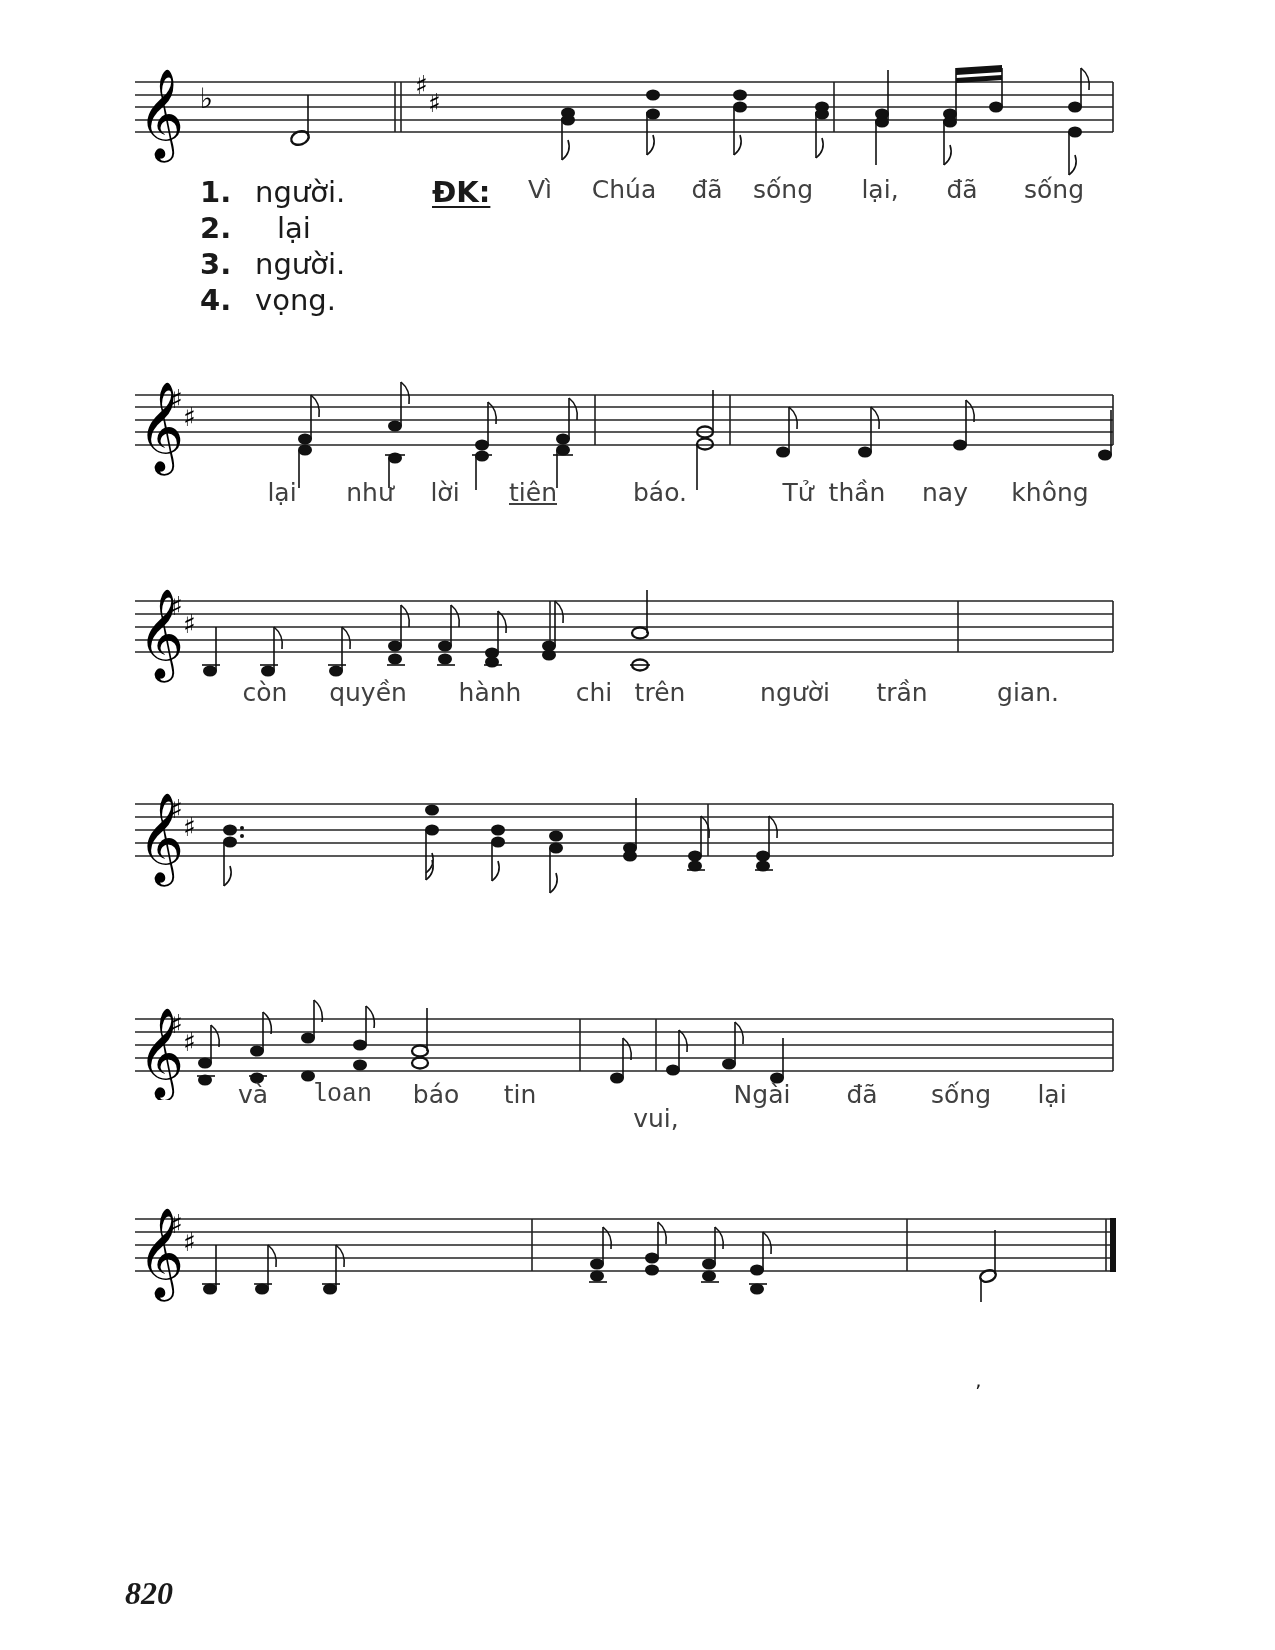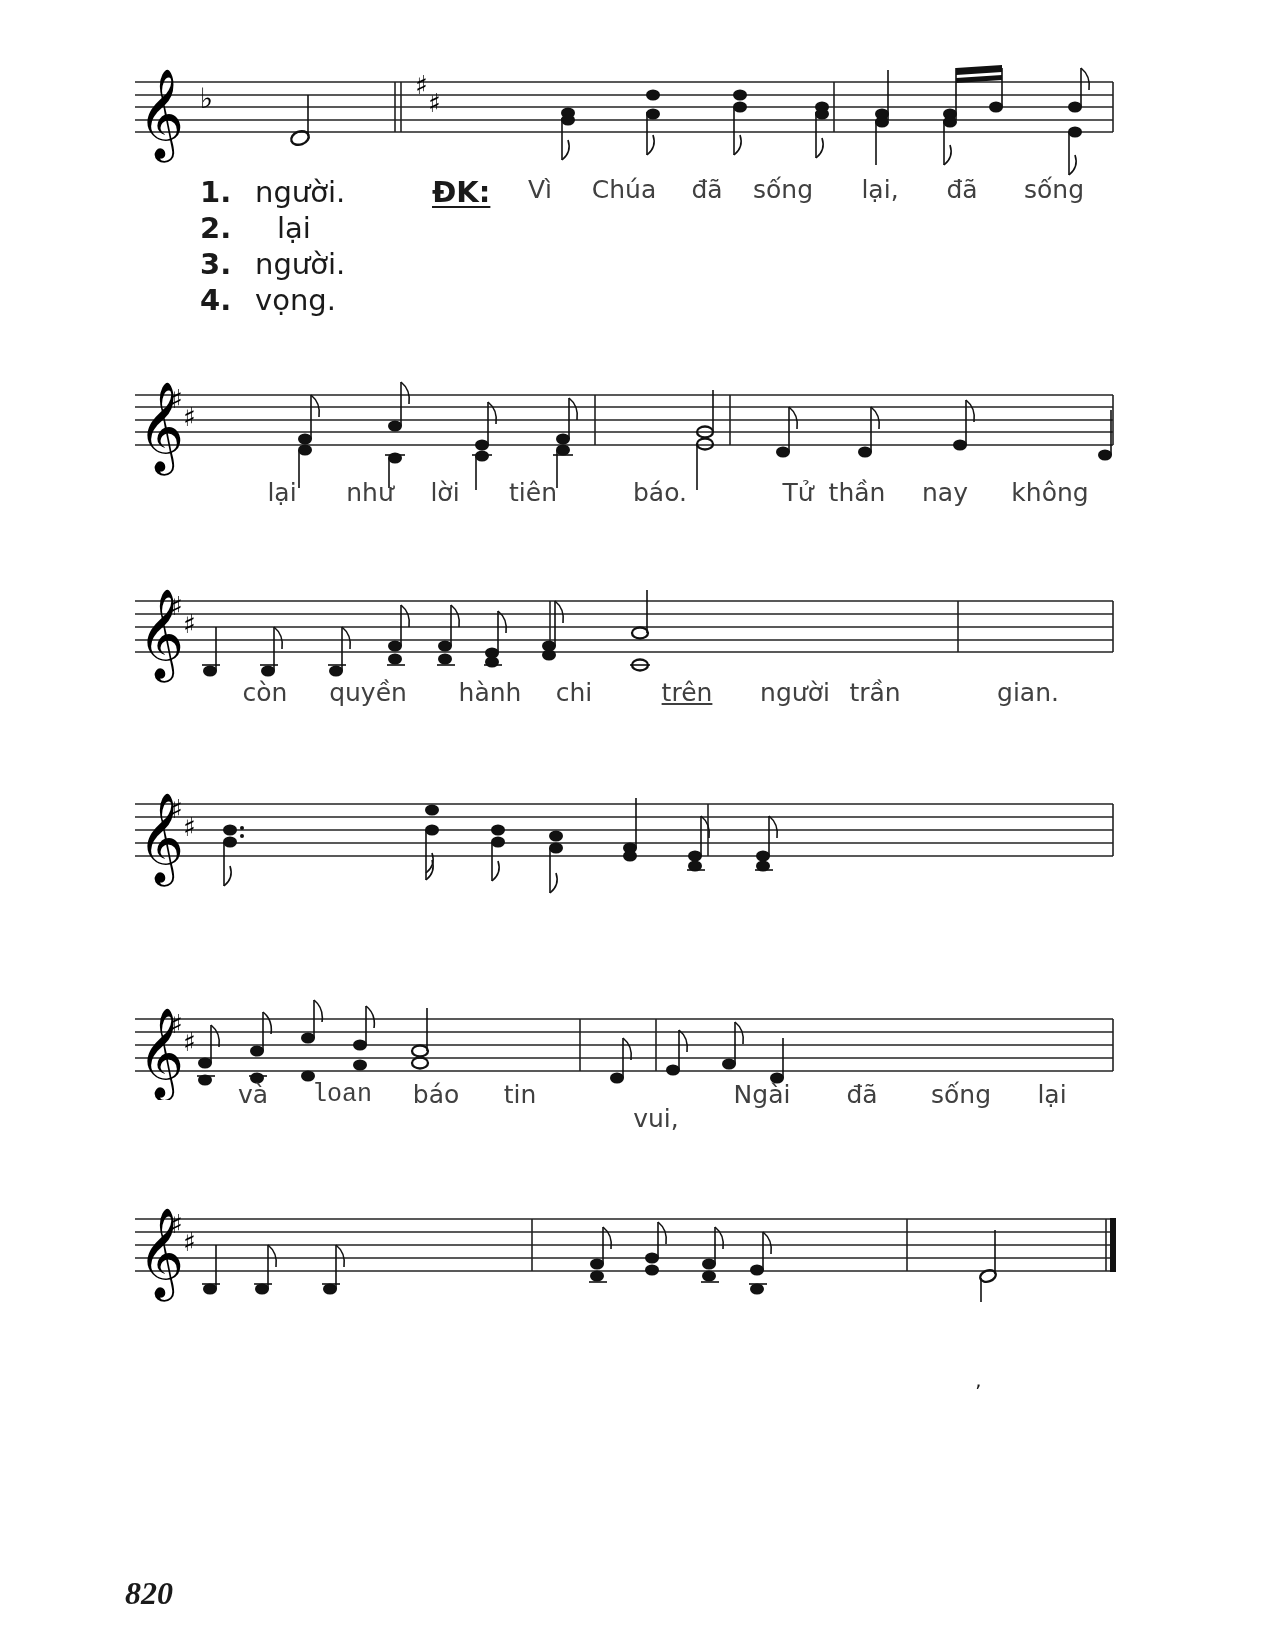--- a/index.html
+++ b/index.html
@@ -157,21 +157,21 @@
       <line x1="981" y1="115" x2="981" y2="70"></line>
       <line x1="342" y1="115" x2="362" y2="115"></line>
         <line x1="423" y1="115" x2="443" y2="115"></line>
         <line x1="255" y1="115" x2="275" y2="115"></line>
     </g>
   </svg>
   <div class="lyrics" style="top:138px;">
     <span class="syl" style="left:152px;">lại</span>
     <span class="syl" style="left:240px;">như</span>
     <span class="syl" style="left:315px;">lời</span>
-    <span class="syl" style="left:403px;">tiên</span>
+    <span class="syl" style="left:403px;text-decoration:underline;">tiên</span>
     <span class="syl" style="left:530px;">báo.</span>
     <span class="syl" style="left:648px;margin-left:20px;">Tử</span>
     <span class="syl" style="left:727px;">thần</span>
     <span class="syl" style="left:815px;">nay</span>
     <span class="syl" style="left:920px;">không</span>
   </div>
 </div>
 
 <div class="system" style="top:545px;height:190px;">
   <svg class="staff-svg" width="1000" height="150" viewBox="0 0 1000 150">
@@ -226,24 +226,24 @@
       <line x1="257" y1="120" x2="275" y2="120"></line>
         <line x1="307" y1="120" x2="325" y2="120"></line>
         <line x1="354" y1="120" x2="372" y2="120"></line>
         <line x1="500" y1="120" x2="520" y2="120"></line>
     </g>
   </svg>
   <div class="lyrics" style="top:133px;">
     <span class="syl" style="left:135px;">còn</span>
     <span class="syl" style="left:238px;">quyền</span>
     <span class="syl" style="left:360px;">hành</span>
-    <span class="syl" style="left:444px;">chi</span>
-    <span class="syl" style="left:557px;text-decoration:underline;">trên</span>
+    <span class="syl" style="left:464px;">chi</span>
+    <span class="syl" style="left:530px;">trên</span>
     <span class="syl" style="left:665px;">người</span>
-    <span class="syl" style="left:745px;">trần</span>
+    <span class="syl" style="left:772px;">trần</span>
     <span class="syl" style="left:898px;">gian.</span>
   </div>
 </div>
 
 <div class="system" style="top:748px;height:190px;">
   <svg class="staff-svg" width="1000" height="150" viewBox="0 0 1000 150">
     <g stroke="#222" stroke-width="1.6">
       <line x1="5" y1="56" x2="983" y2="56"></line>
         <line x1="5" y1="69" x2="983" y2="69"></line>
         <line x1="5" y1="82" x2="983" y2="82"></line>

